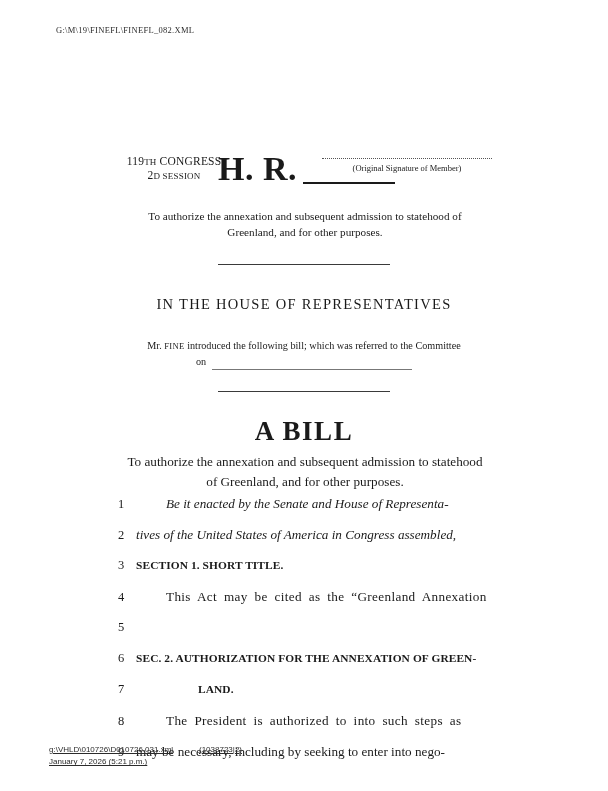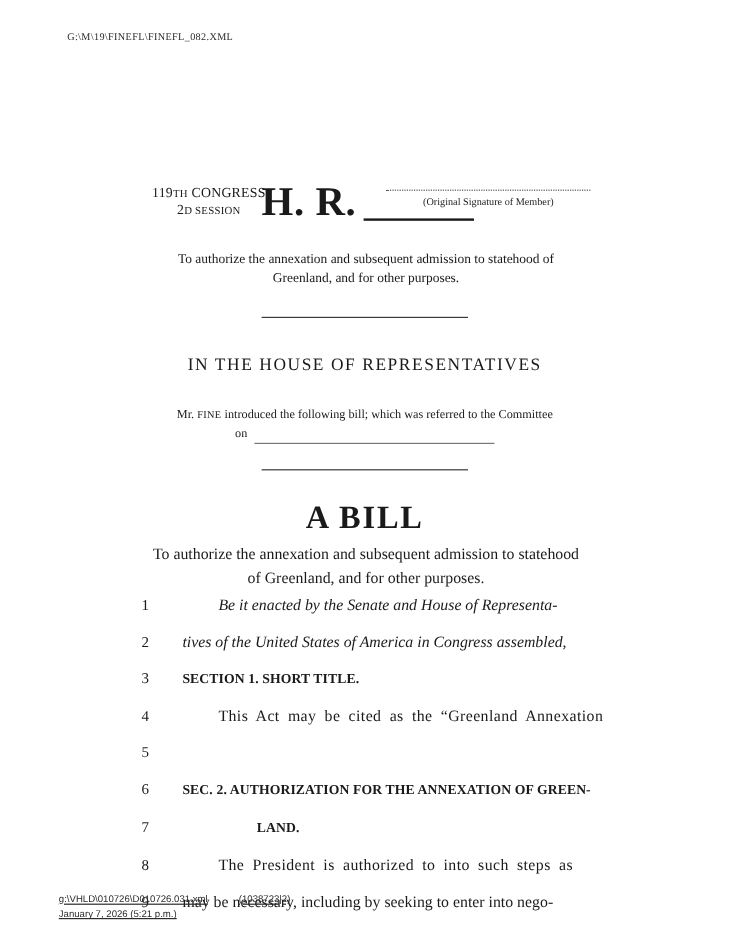--- a/index.html
+++ b/index.html
@@ -192,21 +192,20 @@
     width: 18px;
     flex: 0 0 18px;
     text-align: left;
     font-size: 12.5px;
     color: #1a1a1a;
   }
   .line-text {
     flex: 1 1 auto;
     font-size: 13.2px;
     white-space: nowrap;
-    margin-left: 16px;
   }
   .line-text.italic { font-style: italic; }
   .line-text.bold   { font-weight: bold; font-size: 11.4px; letter-spacing: 0.1px; }
   .line-text.indent   { padding-left: 30px; }
   .line-text.indent-2 { padding-left: 62px; }
   .line-text.justify  { letter-spacing: 0.35px; word-spacing: 3.2px; }
 
   
   .footer {
     position: absolute;

